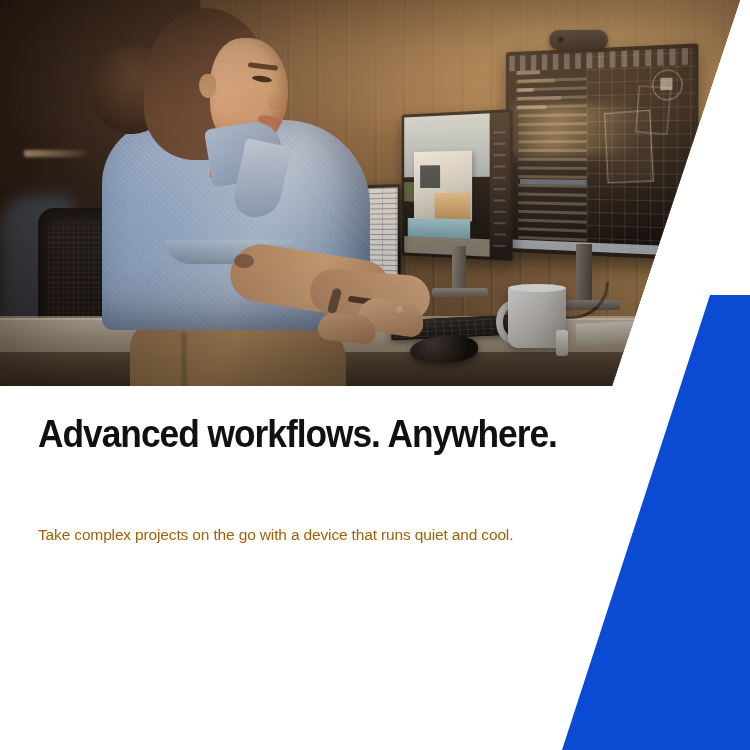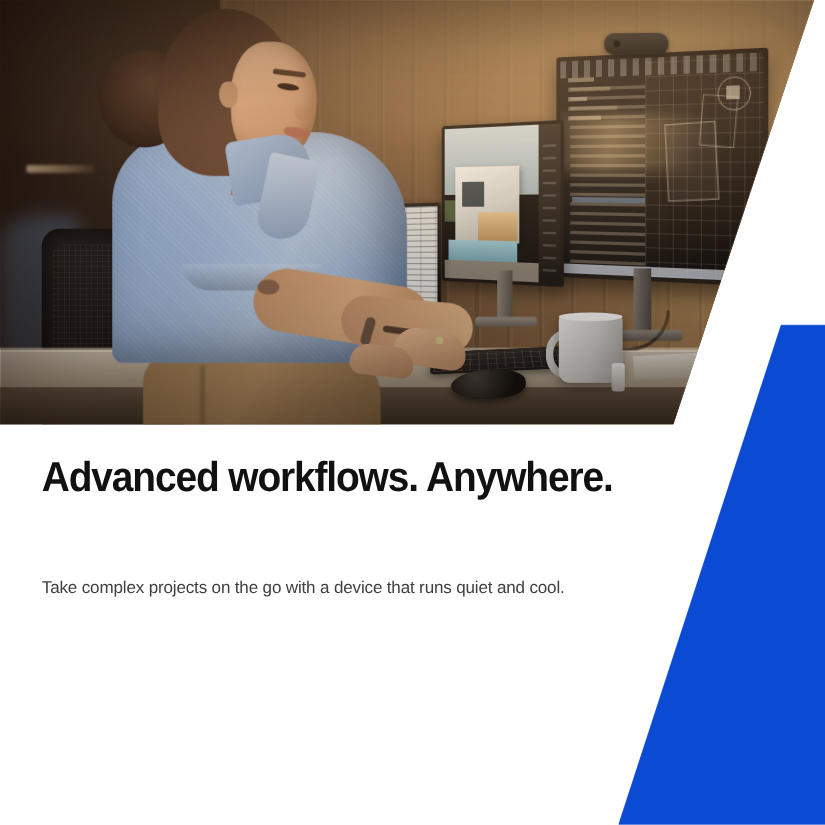--- a/index.html
+++ b/index.html
@@ -522,21 +522,21 @@
   .body-copy {
     margin: 0;
     position: absolute;
     top: 112px;
     left: 0;
     width: 492px;
     font-size: 15.5px;
     line-height: 22px;
     font-weight: 400;
     letter-spacing: -0.15px;
-    color: #404040;
+    color: #a16207;
     font-family: "Liberation Sans", sans-serif;
   }
 </style>
 </head>
 <body style="background: rgb(255, 255, 255);">
 
 <div class="card">
 
   <div class="photo">
     <div class="scene"></div>

